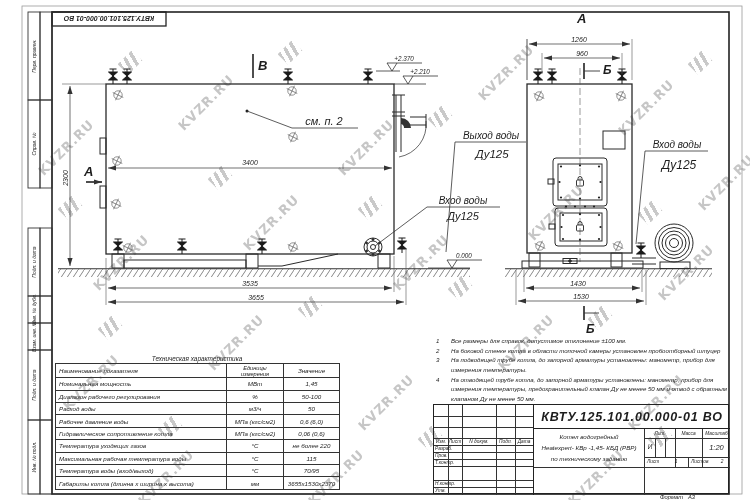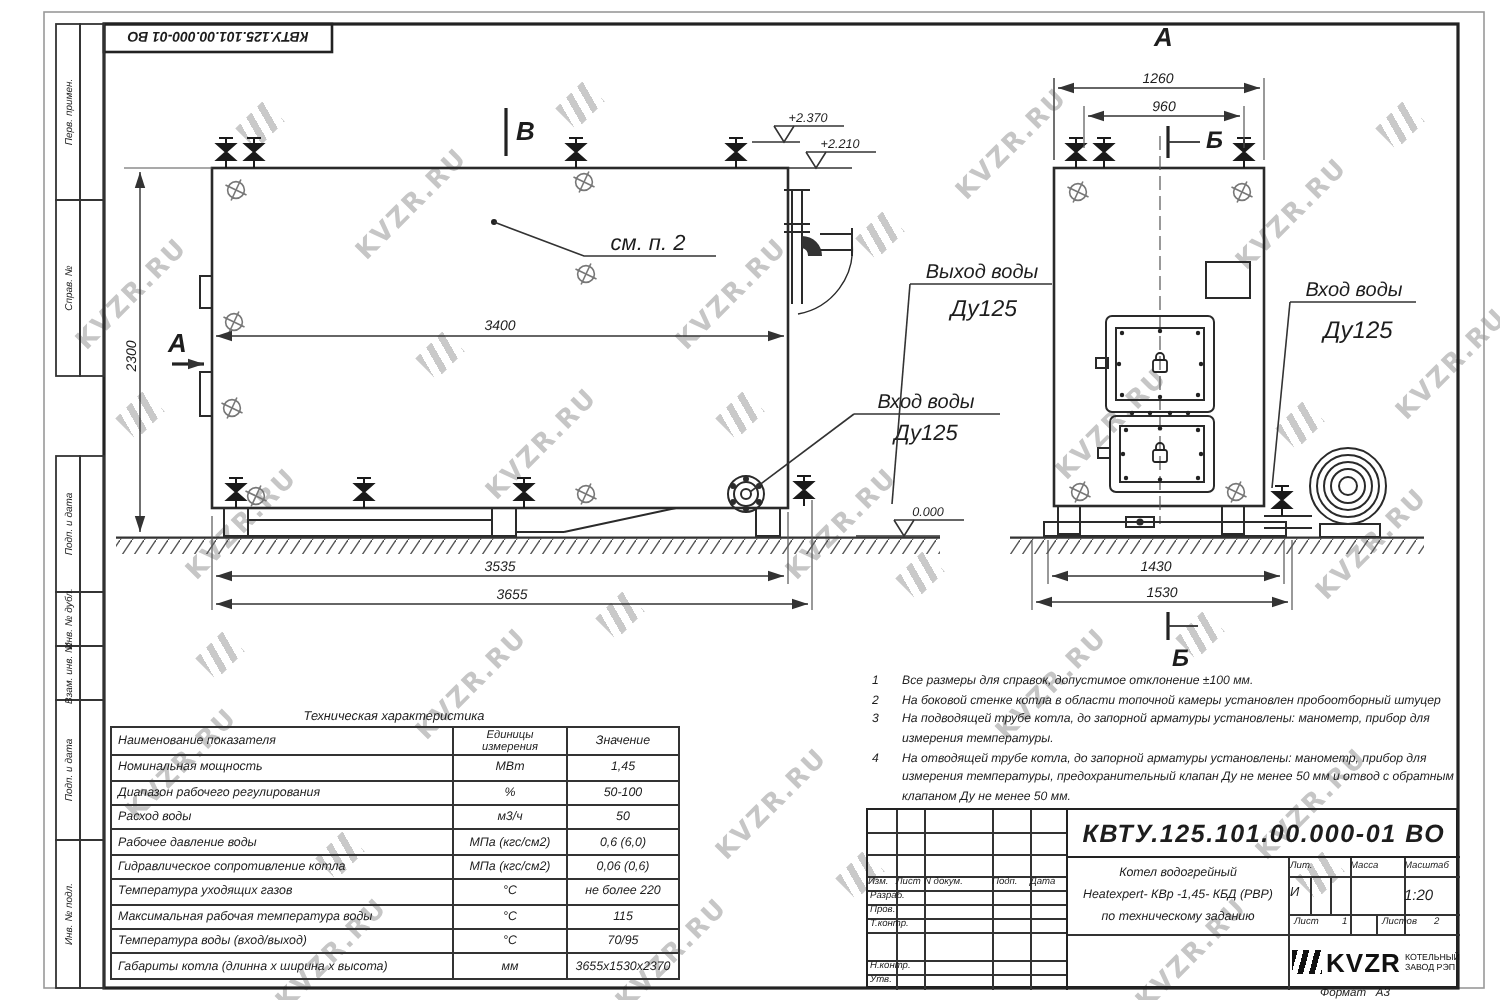--- a/index.html
+++ b/index.html
@@ -27,21 +27,21 @@
   
   .notes{left:436px;top:336px;width:293px;font-size:6.1px;line-height:1.58;color:#1d1d1d;}
   .note{display:flex;}
   .nnum{width:15px;flex:none;}
   .ntext{flex:1;}
   
   .tb{left:433px;top:404px;width:296px;height:90px;border:1.5px solid #222;font-style:italic;}
   .tb .abs{position:absolute;box-sizing:border-box;}
   .vl{position:absolute;top:0;bottom:0;border-left:1px solid #333;}
   .hl{position:absolute;left:0;right:0;border-top:1px solid #333;}
-  .cell-lab{position:absolute;font-size:4.8px;text-align:left;color:#1d1d1d;white-space:nowrap;}
+  .cell-lab{position:absolute;font-size:4.8px;text-align:center;color:#1d1d1d;white-space:nowrap;}
   .tb-doc{left:99px;top:0;width:197px;height:24px;border-left:1.4px solid #222;border-bottom:1.4px solid #222;
           display:flex;align-items:center;justify-content:center;font-size:12.5px;font-weight:600;letter-spacing:0.8px;}
   .tb-left{left:0;top:0;width:99px;height:90px;}
   .tb-name{left:99px;top:24px;width:111px;height:66px;border-left:1.4px solid #222;text-align:center;}
   .tb-name .pl{font-size:6.2px;line-height:1.8;}
   .tb-right{left:210px;top:24px;width:86px;height:66px;border-left:1px solid #333;}
   .logo-row{position:absolute;left:0;top:38px;width:86px;height:28px;display:flex;align-items:center;justify-content:center;gap:2px;}
   .logo-bars{width:15px;height:12px;background:repeating-linear-gradient(105deg,#111 0 2.8px,transparent 2.8px 5.6px);}
   .logo-kvzr{font-style:normal;font-weight:bold;font-size:13px;letter-spacing:0.5px;color:#111;}
   .logo-co{font-style:normal;font-size:4.4px;line-height:1.25;color:#111;}
@@ -515,28 +515,20 @@
       <div class="vl" style="left:43px;top:28px;height:10px;bottom:auto"></div>
       <span class="cell-lab" style="left:0;width:30px;top:1.5px">Лит.</span>
       <span class="cell-lab" style="left:30px;width:27px;top:1.5px">Масса</span>
       <span class="cell-lab" style="left:57px;width:29px;top:1.5px">Масштаб</span>
       <span class="cell-lab" style="left:0;width:10px;top:14px;font-size:6.5px">И</span>
       <span class="cell-lab" style="left:57px;width:29px;top:14px;font-size:7.5px">1:20</span>
       <span class="cell-lab" style="left:2px;width:18px;top:30px;text-align:left">Лист</span>
       <span class="cell-lab" style="left:26px;width:10px;top:30px">1</span>
       <span class="cell-lab" style="left:46px;width:22px;top:30px;text-align:left">Листов</span>
       <span class="cell-lab" style="left:72px;width:10px;top:30px">2</span>
-      <div class="logo-row">
-        <i class="logo-bars"></i>
-        <span class="logo-kvzr">KVZR</span>
-        <span class="logo-co">
-          <span style="display:block">КОТЕЛЬНЫЙ</span>
-          <span style="display:block">ЗАВОД РЭП</span>
-        </span>
-      </div>
     </div>
   </div>
 
   <div class="ovl fmt">
     <span>Формат</span>&nbsp;&nbsp;
     <span>А3</span>
   </div>
 
 </div>
 

